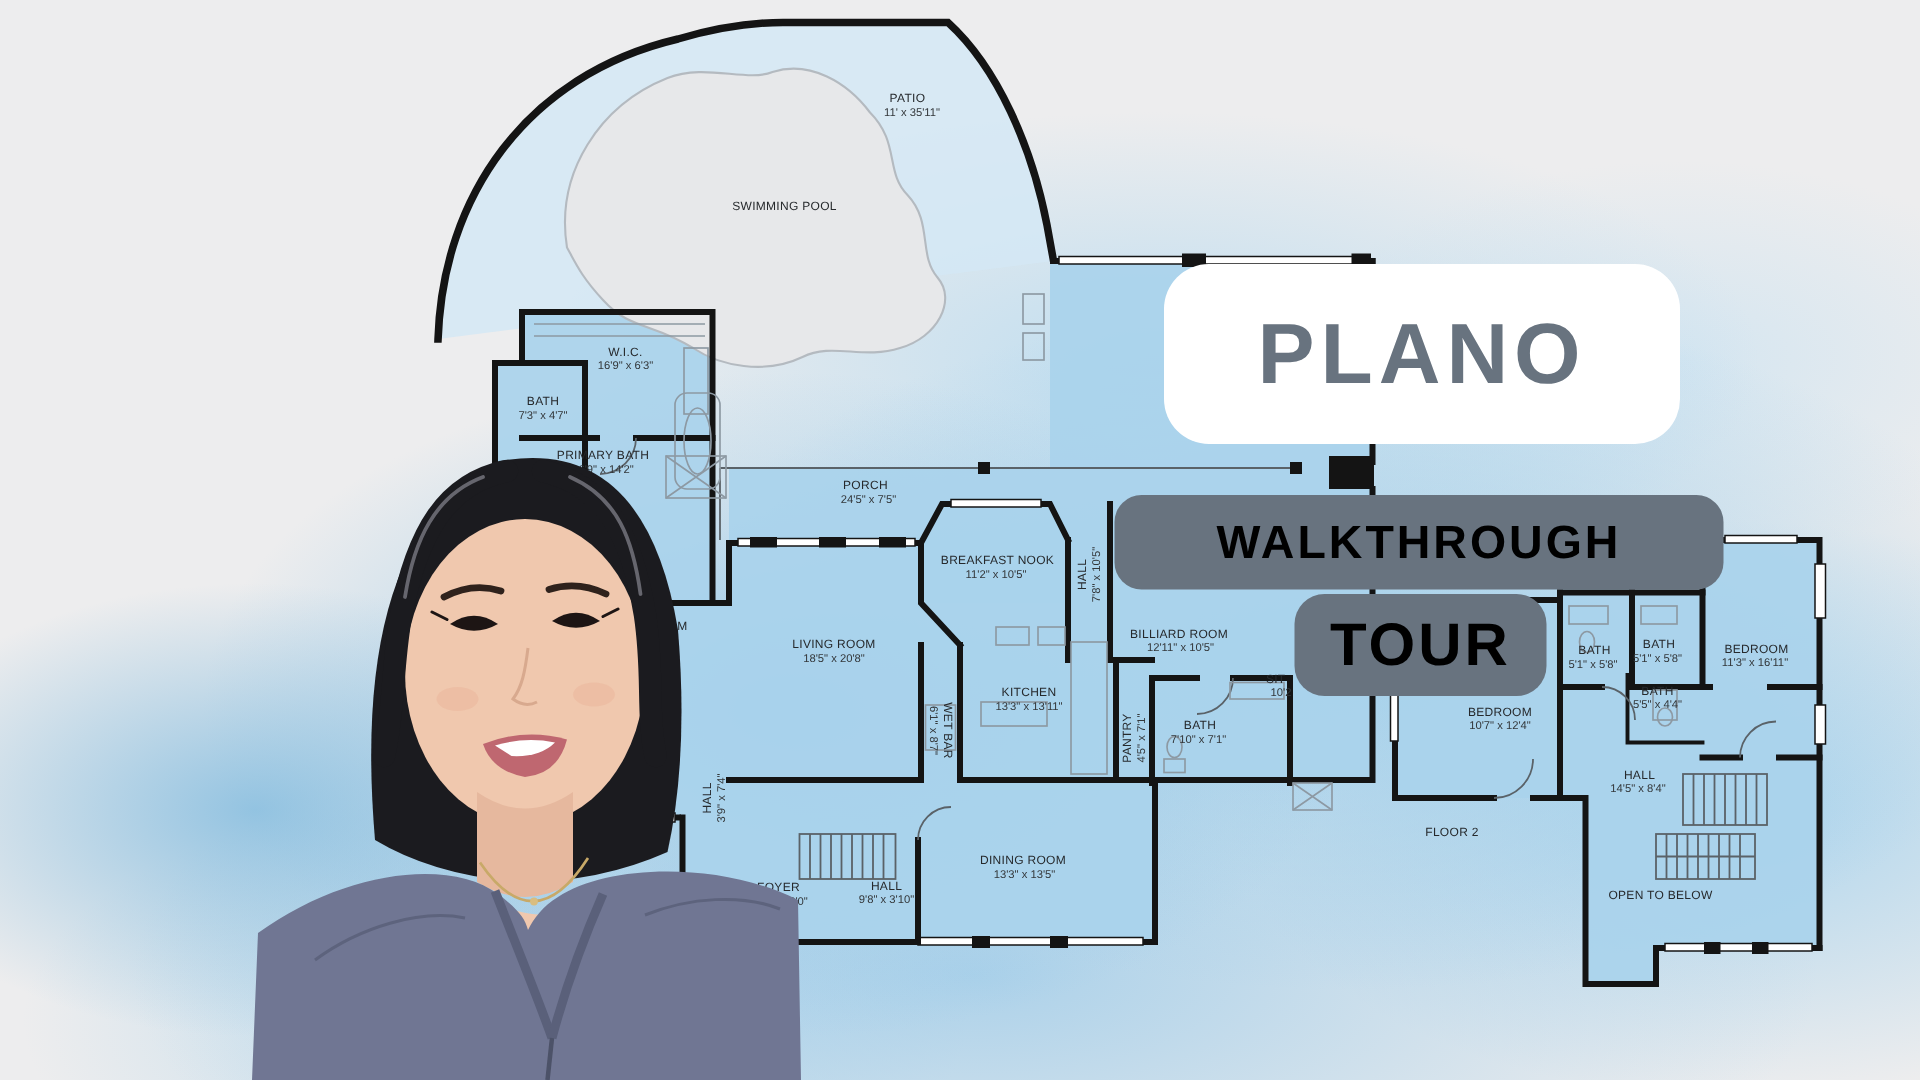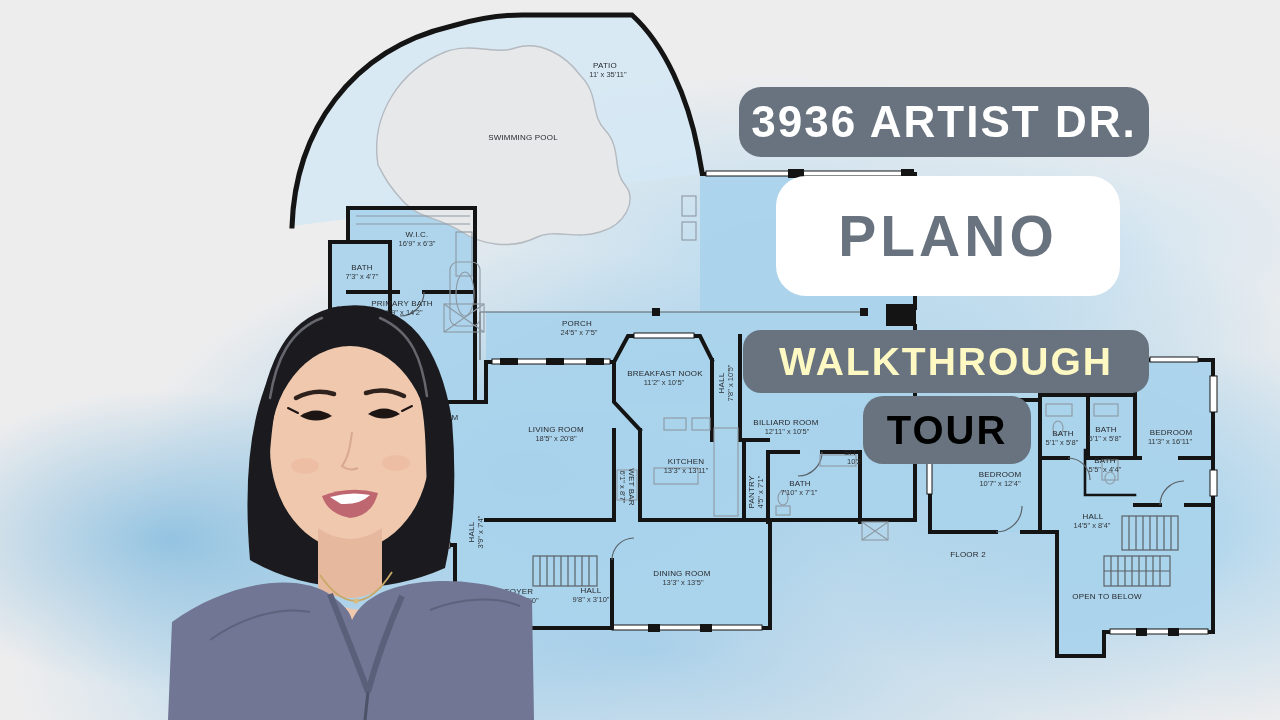--- a/index.html
+++ b/index.html
@@ -27,21 +27,21 @@
   .chunk{fill:#141414;stroke:none;}
   .lbl{font-family:"Liberation Sans",sans-serif;font-size:8px;fill:#26292c;letter-spacing:.2px;}
   .lbl2{font-family:"Liberation Sans",sans-serif;font-size:7.5px;fill:#33373a;}
   .badge{position:absolute;display:flex;align-items:center;justify-content:center;
          font-weight:800;letter-spacing:2px;font-family:"Liberation Sans",sans-serif;}
   .badge-addr{left:739px;top:87px;width:410px;height:70px;background:#68737f;border-radius:22px;
               color:#fff;font-size:44px;}
   .badge-plano{left:776px;top:176px;width:344px;height:120px;background:#ffffff;border-radius:30px;
                color:#68737f;font-size:57px;letter-spacing:4px;}
   .badge-walk{left:743px;top:330px;width:406px;height:63px;background:#68737f;border-radius:18px;
-              color:#fef9c3;font-size:39px;}
+              color:#000000;font-size:31px;}
   .badge-tour{left:863px;top:396px;width:168px;height:68px;background:#68737f;border-radius:20px;
               color:#000000;font-size:40px;}
 </style>
 </head>
 <body>
 
 <div class="stage">
   <div class="watercolor"></div>
 
   <svg width="1280" height="720" viewBox="0 0 1280 720">
@@ -271,23 +271,20 @@
       <path fill="#707693" d="M 168,720 L 172,622 C 230,580 300,572 332,596 C 345,606 350,612 352,620 C 356,612 362,604 372,598 C 405,576 480,574 532,600 L 534,720 Z"></path>
       <path fill="none" stroke="#5a607a" stroke-width="6" d="M 330,594 C 344,630 358,664 368,692"></path>
       <path fill="none" stroke="#5a607a" stroke-width="6" d="M 402,596 C 388,628 376,662 368,692"></path>
       <path fill="none" stroke="#4c5268" stroke-width="3" d="M 368,692 L 365,720"></path>
       <path fill="none" stroke="#5d637d" stroke-width="2" d="M 210,640 C 240,618 280,606 310,612 M 430,610 C 460,598 495,596 520,606"></path>
       <path d="M 320,575 Q 356,628 392,572" stroke="#c8a968" stroke-width="1.8" fill="none"></path>
       <circle cx="356" cy="601" r="2.6" fill="#d9bd80"></circle>
     </g>
   </svg>
 
-  <div class="badge badge-addr">
-    <span>3936 ARTIST DR.</span>
-  </div>
   <div class="badge badge-plano">
     <span>PLANO</span>
   </div>
   <div class="badge badge-walk">
     <span>WALKTHROUGH</span>
   </div>
   <div class="badge badge-tour">
     <span>TOUR</span>
   </div>
 </div>

